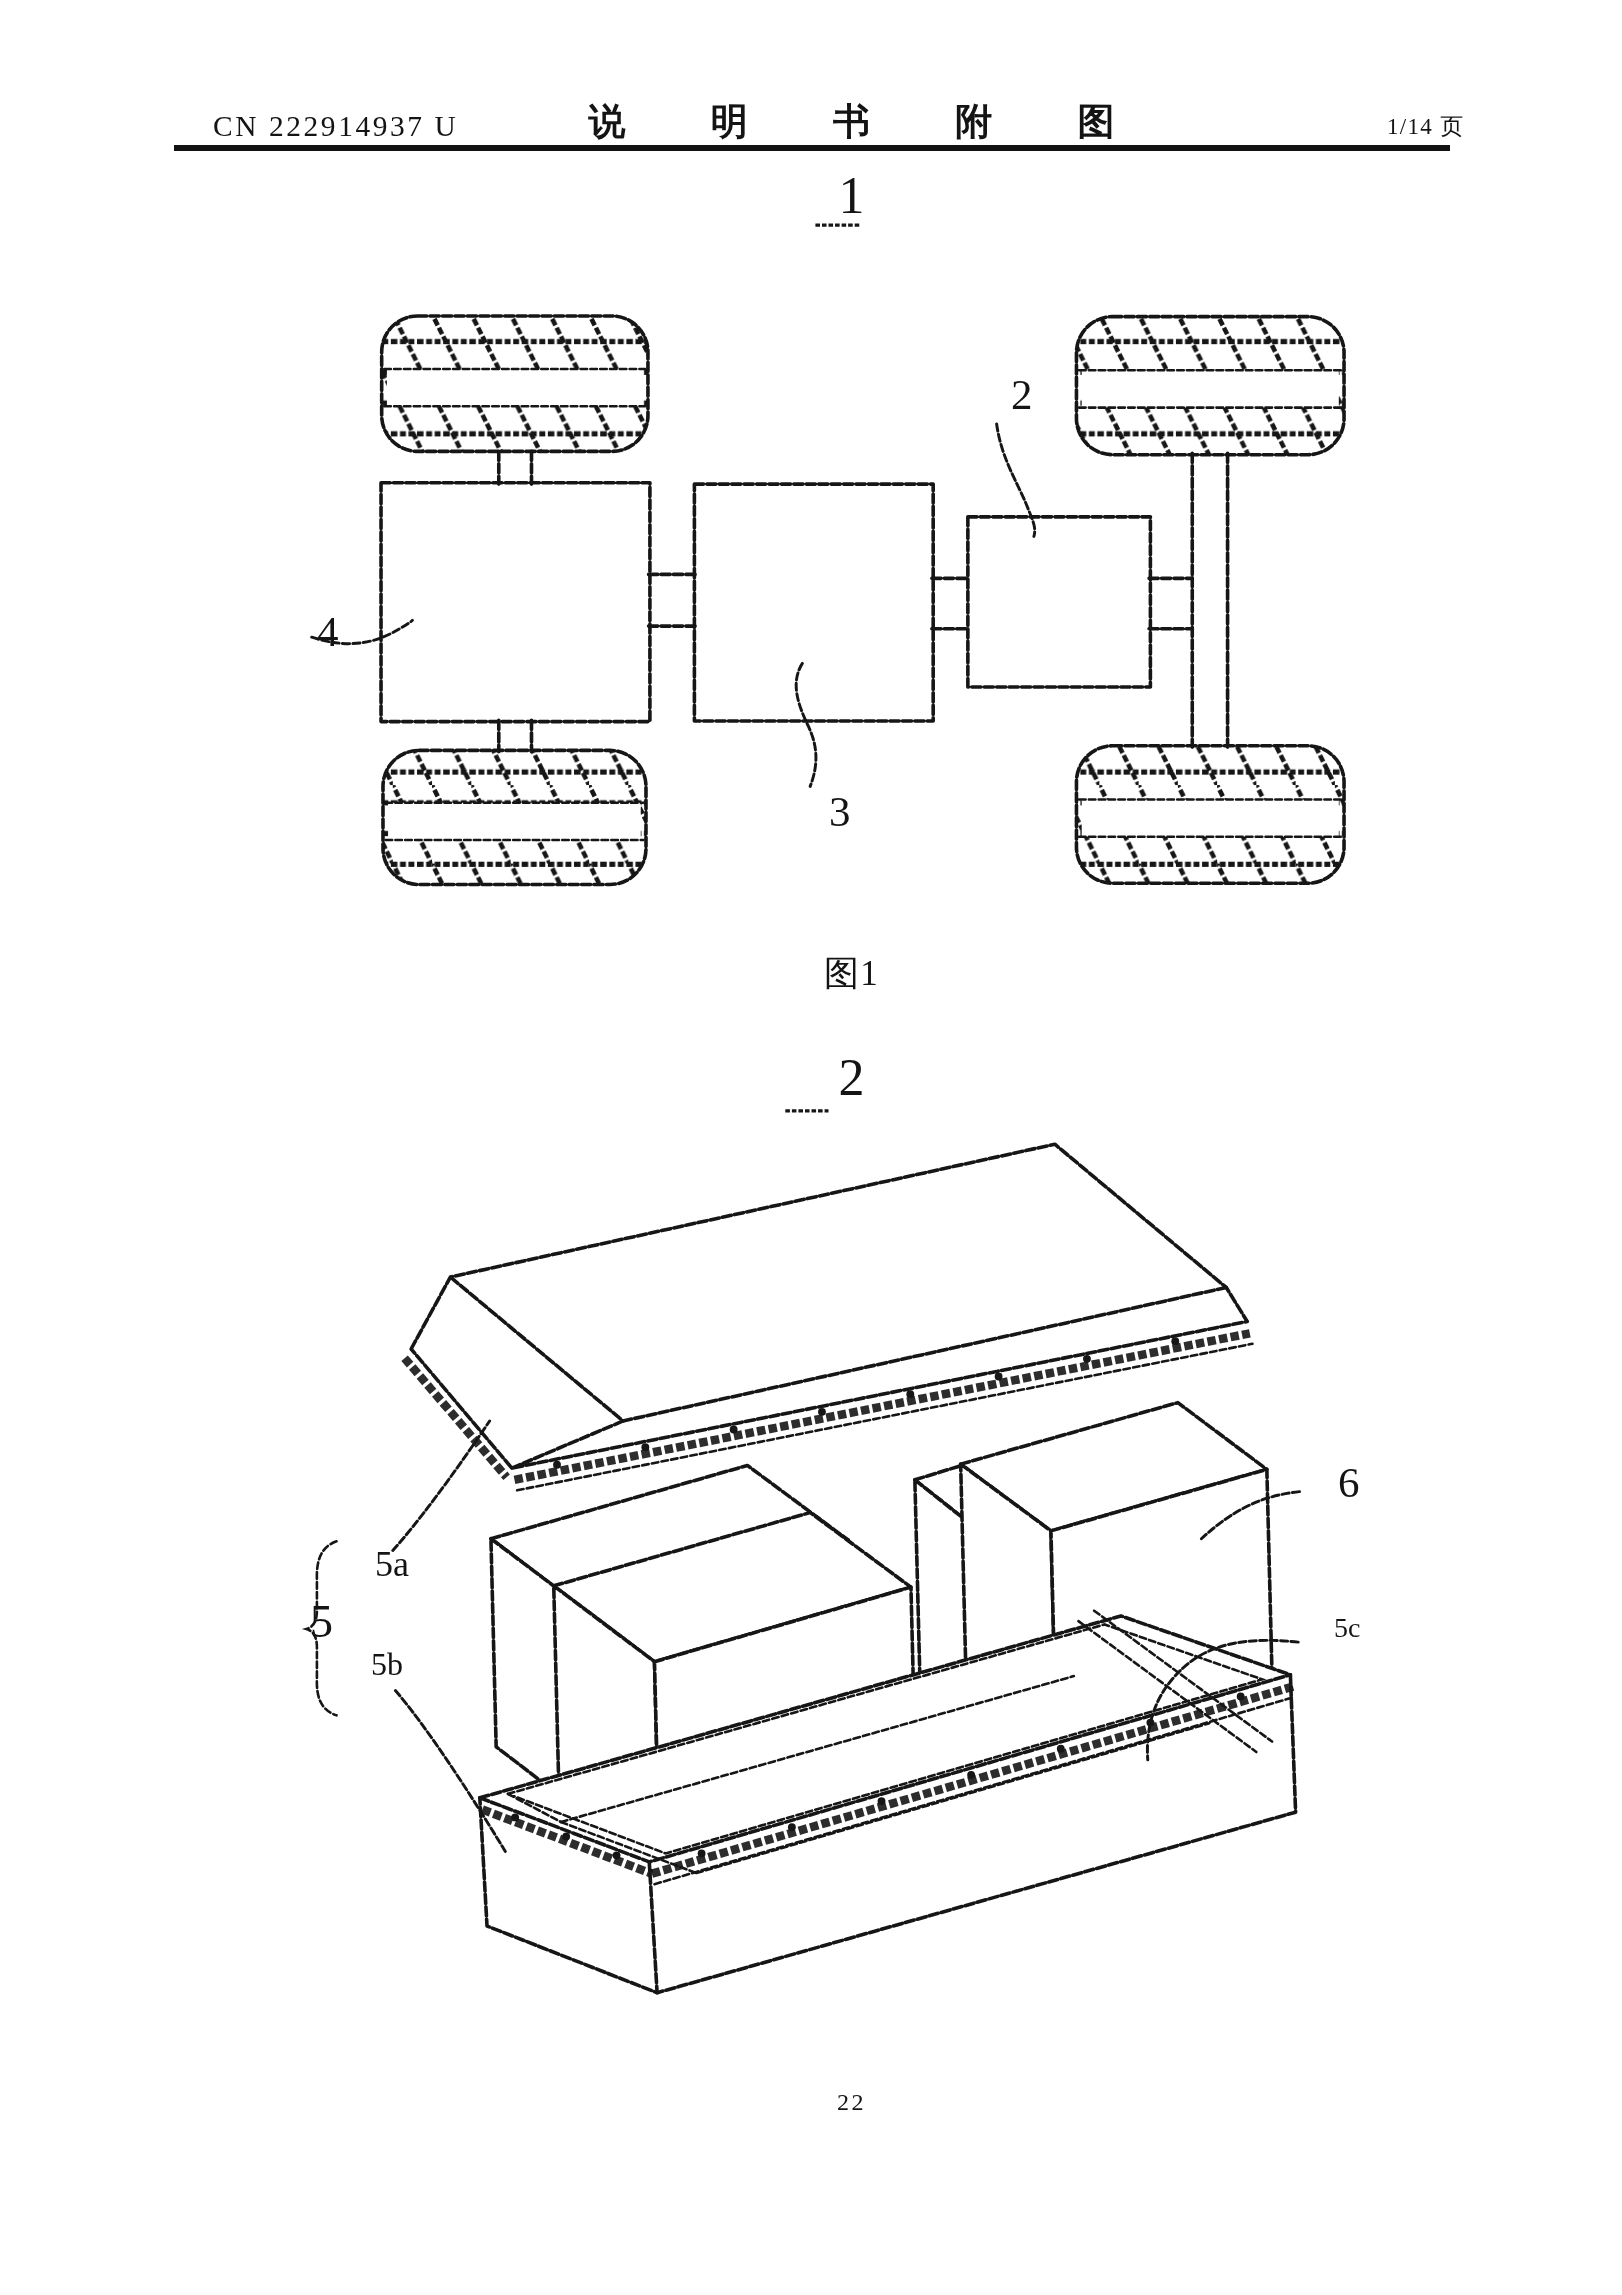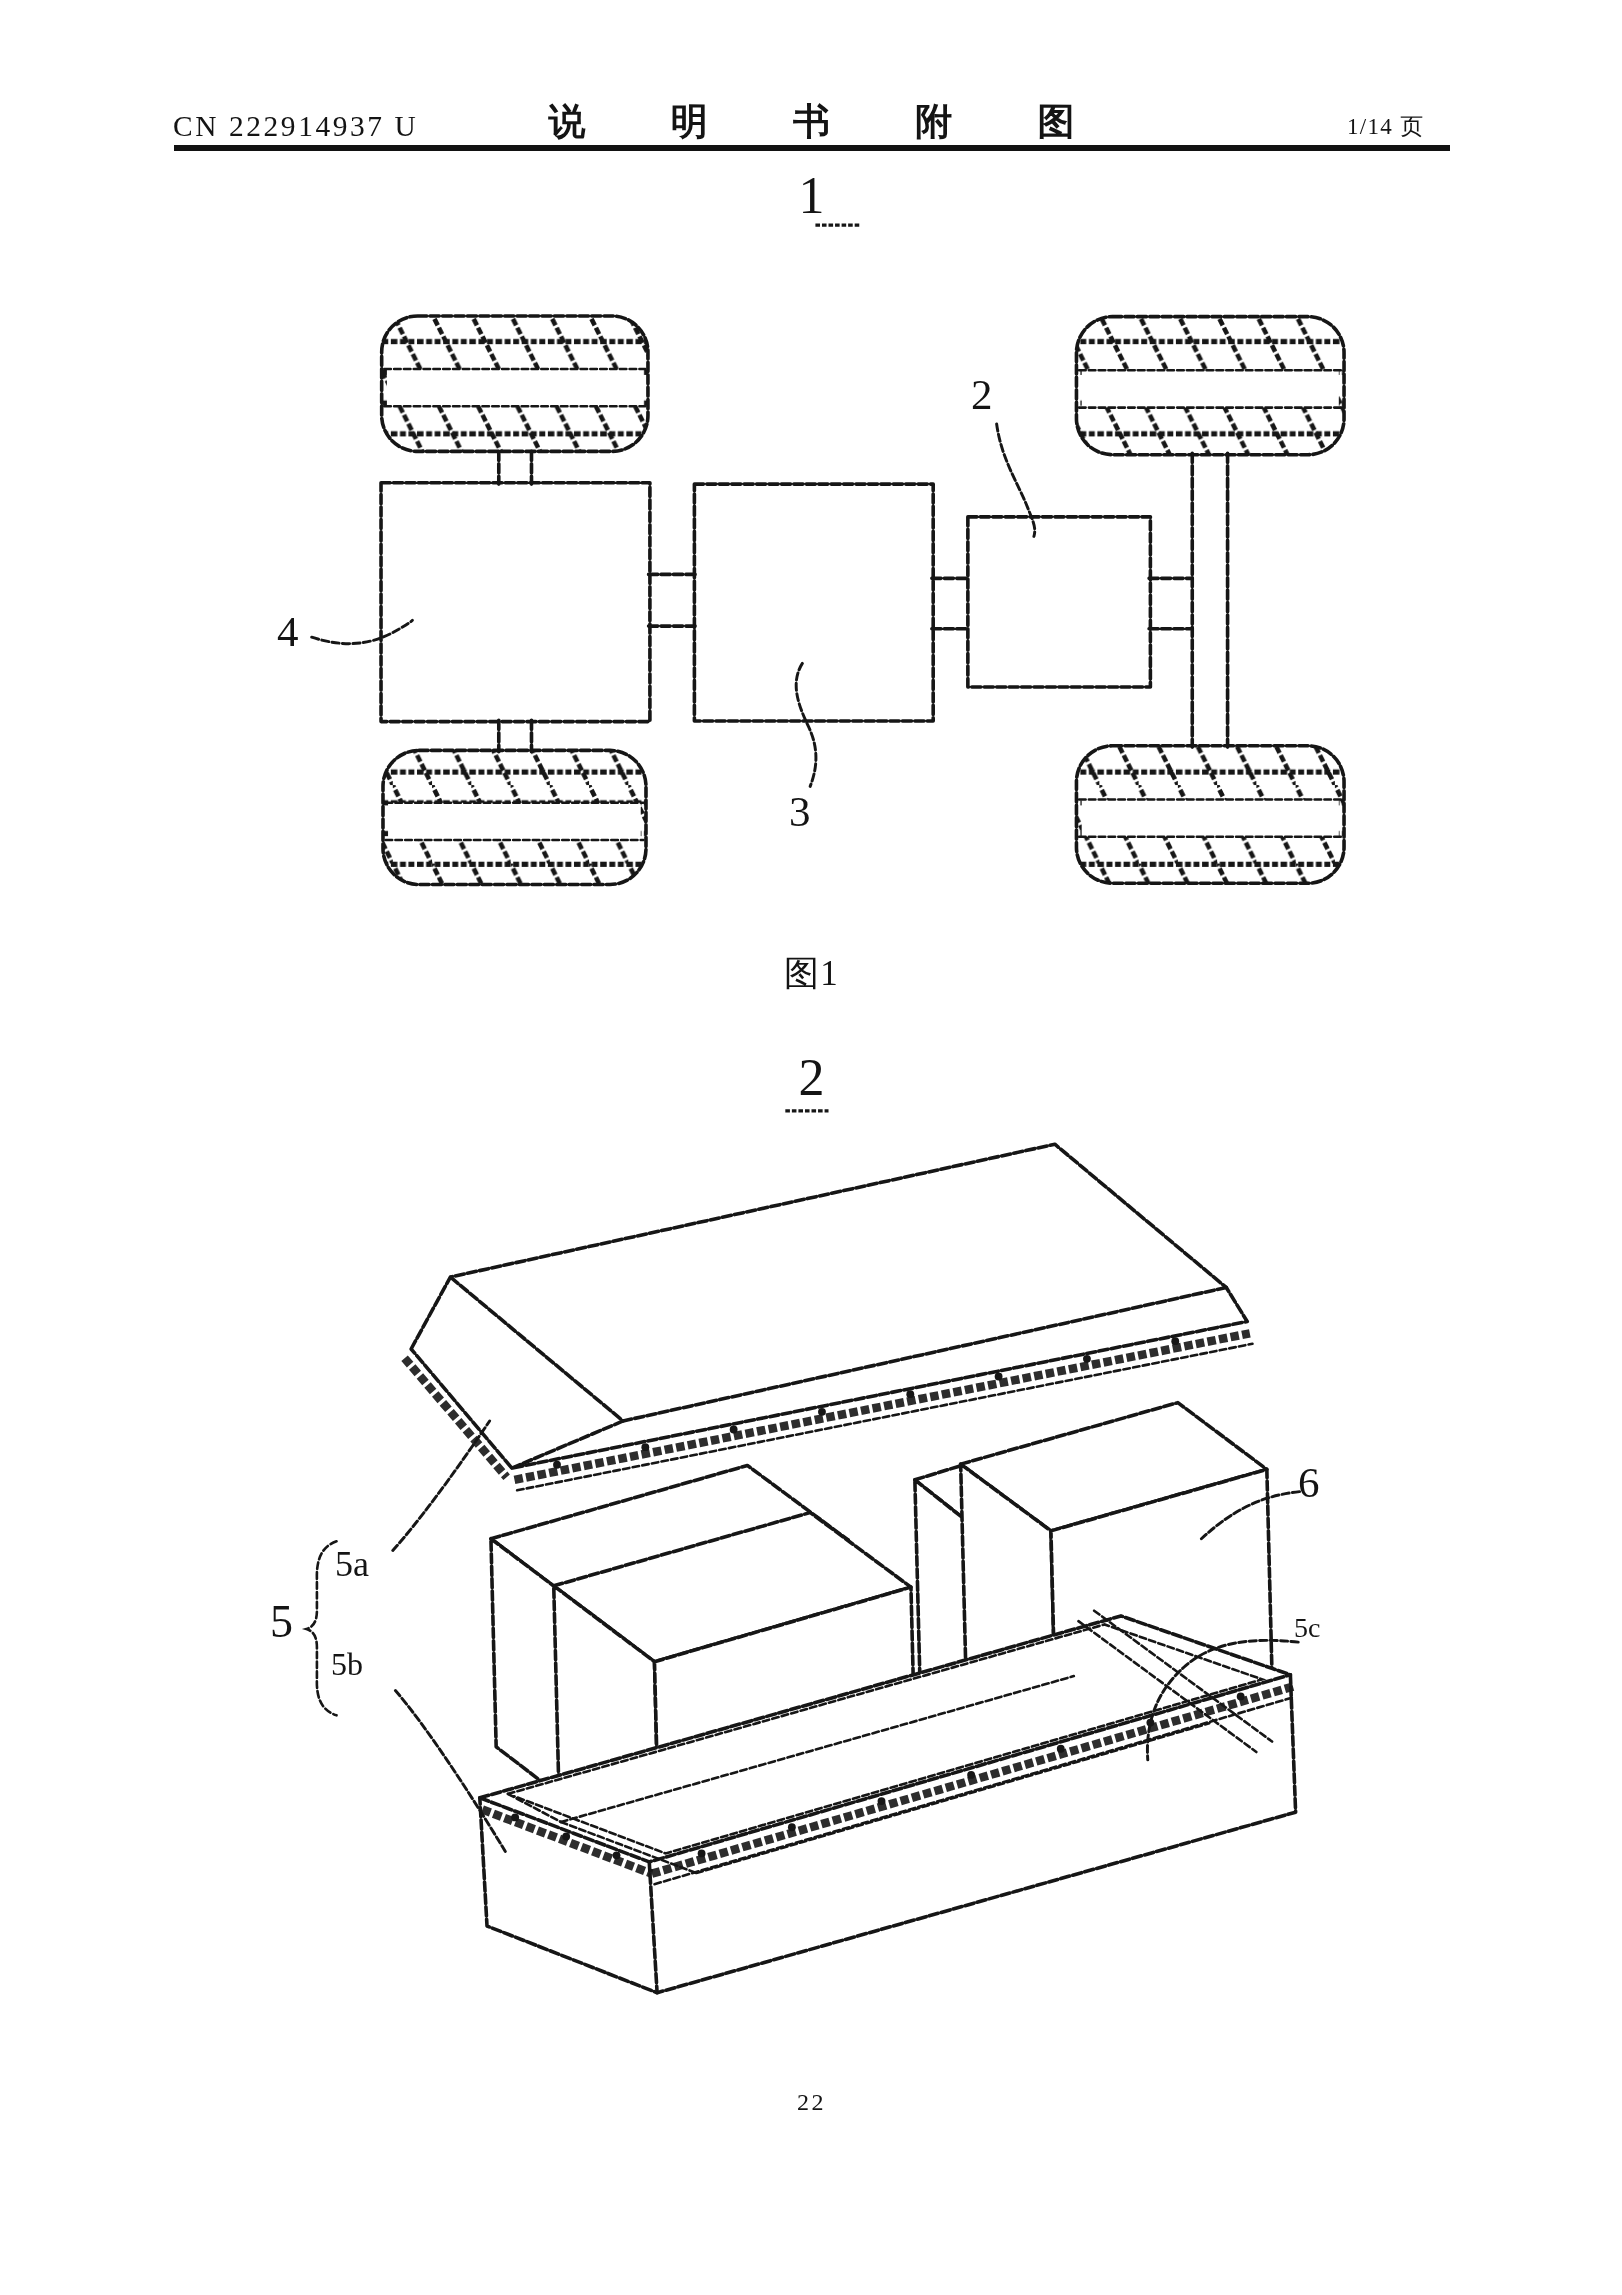--- a/index.html
+++ b/index.html
@@ -4,21 +4,21 @@
 <style>
   html,body{margin:0;padding:0;background:#9a9a9a;}
   .page{
     position:relative;
     width:1623px;height:2295px;
     background:#ffffff;
     font-family:"Liberation Serif", serif;
     color:#141414;
     overflow:hidden;
   }
-  .lbl{position:absolute;white-space:nowrap;color:#141414;}
+  .lbl{position:absolute;white-space:nowrap;color:#141414;margin-left:40px;}
   .center{left:0;width:1623px;text-align:center;}
   .doc-number{left:173px;top:110px;font-size:29.4px;letter-spacing:2.6px;}
   .page-indicator{left:1347px;top:111px;font-size:23px;letter-spacing:1.3px;}
   .doc-title{top:97px;font-size:37px;font-weight:700;letter-spacing:38px;text-indent:38px;}
   .rule{position:absolute;left:174px;top:145px;width:1276px;height:5.9px;background:#121212;}
   .fig-num{font-size:52px;}
   .ref{font-size:43px;}
   .caption{font-size:35px;letter-spacing:1.3px;}
   .pageno{top:2089px;font-size:24px;letter-spacing:2.6px;}
   svg{position:absolute;left:0;top:0;}

